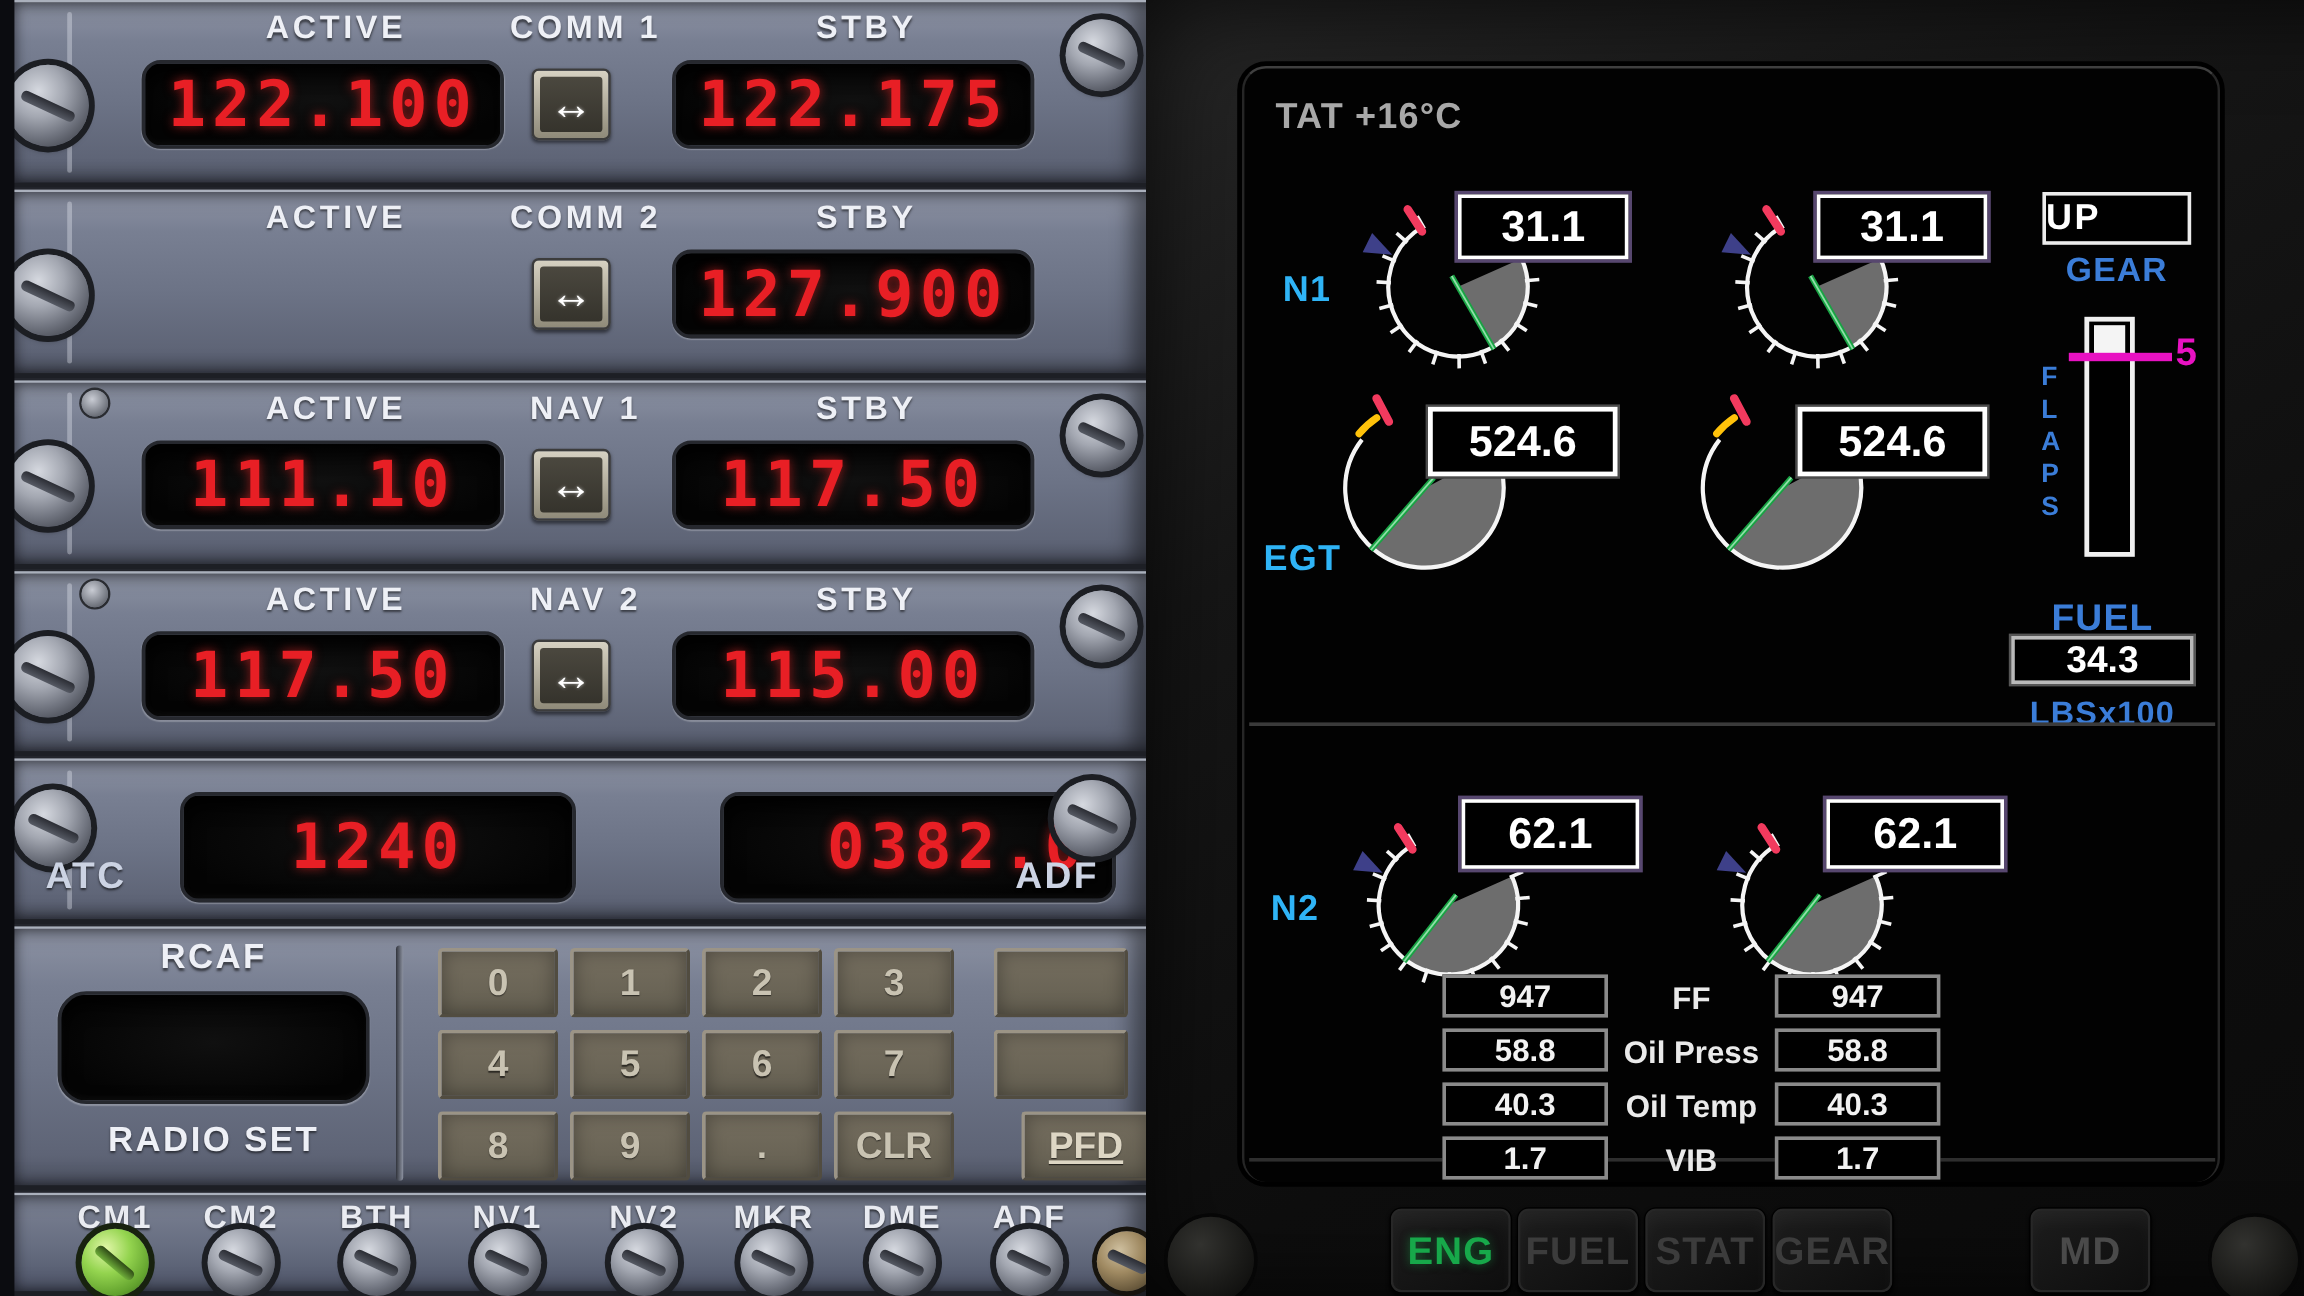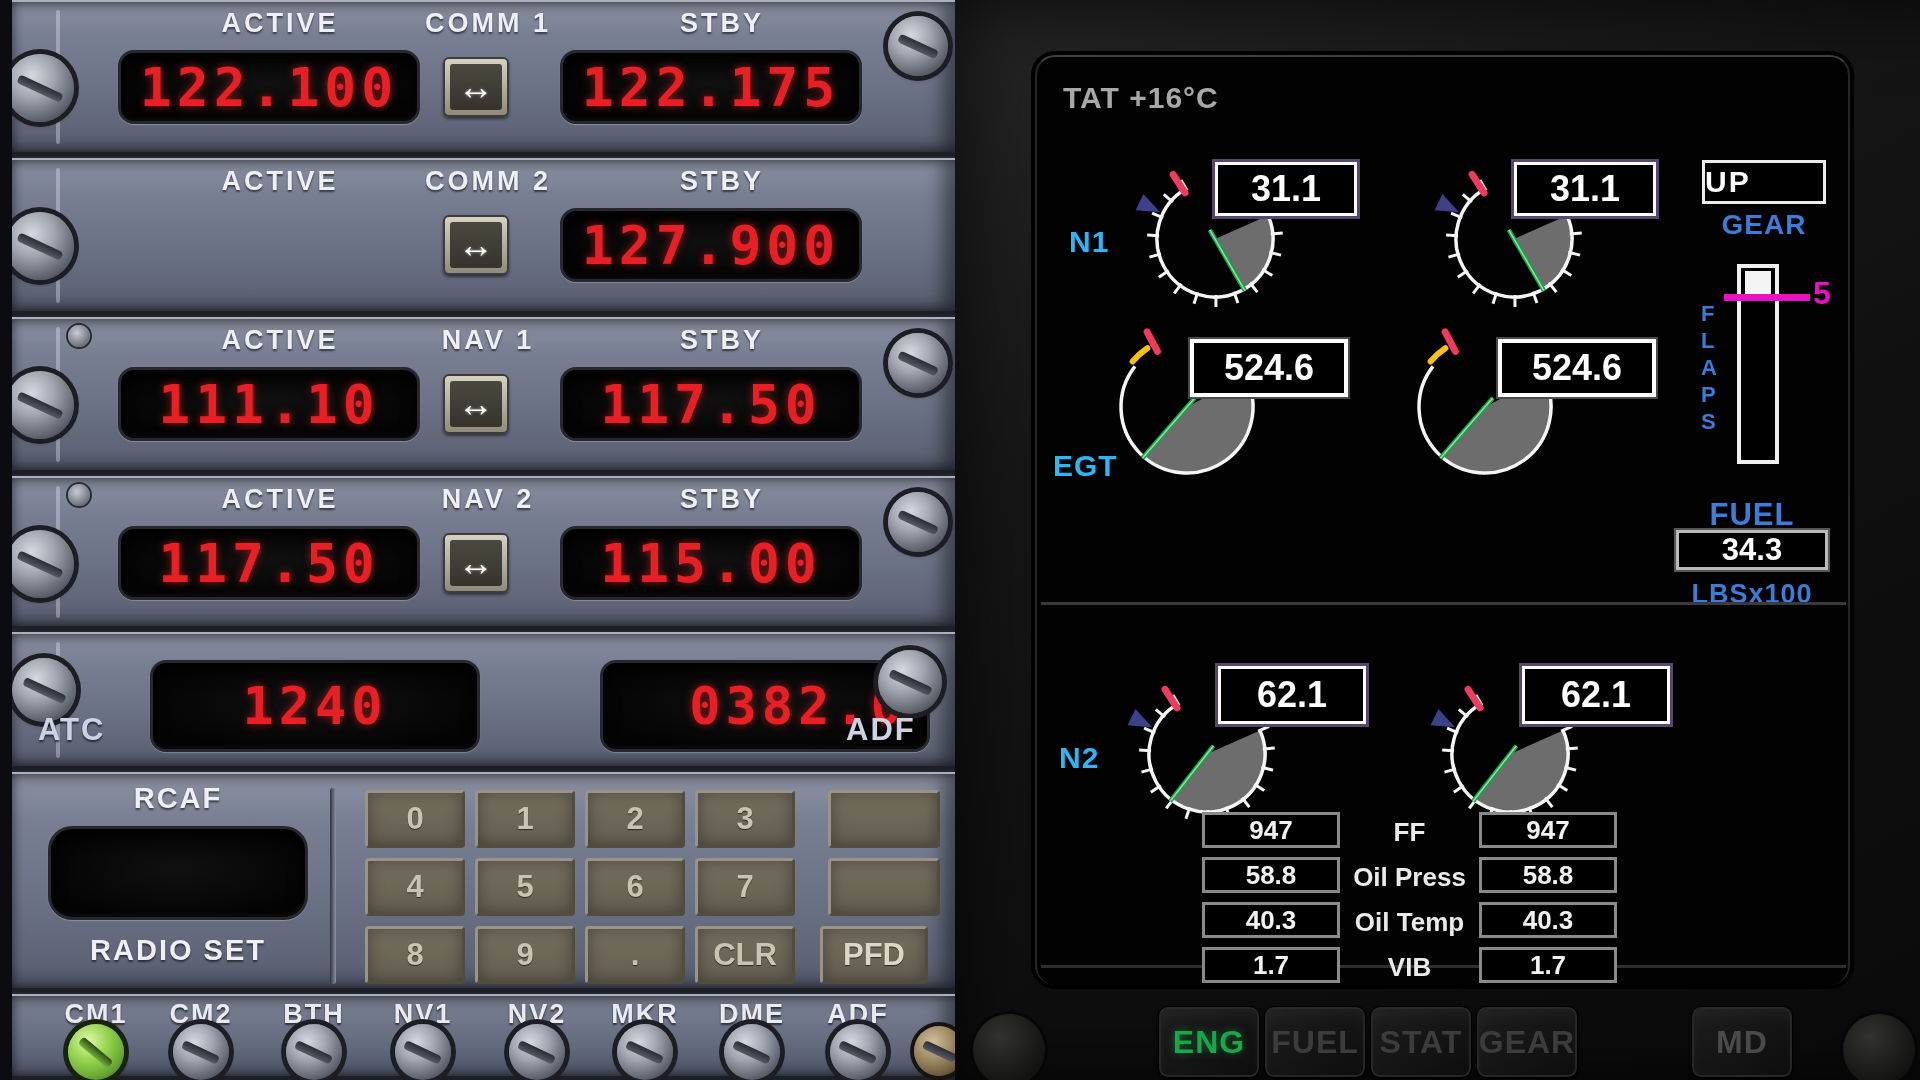--- a/index.html
+++ b/index.html
@@ -214,21 +214,21 @@
     </div>
   <div class="key" style="left:475px;top:926px;width:100px;height:58px;">
       <span>9</span>
     </div>
   <div class="key" style="left:585px;top:926px;width:100px;height:58px;">
       <span>.</span>
     </div>
   <div class="key" style="left:695px;top:926px;width:100px;height:58px;">
       <span>CLR</span>
     </div>
-  <div class="key" style="left:820px;top:926px;width:108px;height:58px;color:#ddd6c4;">
+  <div class="key" style="left:851px;top:926px;width:108px;height:58px;color:#ddd6c4;text-decoration:underline;">
       <span>PFD</span>
     </div>
 
   <div class="sel-label" style="left:41px;top:999px;">CM1</div>
   <div class="sel-label" style="left:146px;top:999px;">CM2</div>
   <div class="sel-label" style="left:259px;top:999px;">BTH</div>
   <div class="sel-label" style="left:368px;top:999px;">NV1</div>
   <div class="sel-label" style="left:482px;top:999px;">NV2</div>
   <div class="sel-label" style="left:590px;top:999px;">MKR</div>
   <div class="sel-label" style="left:697px;top:999px;">DME</div>

